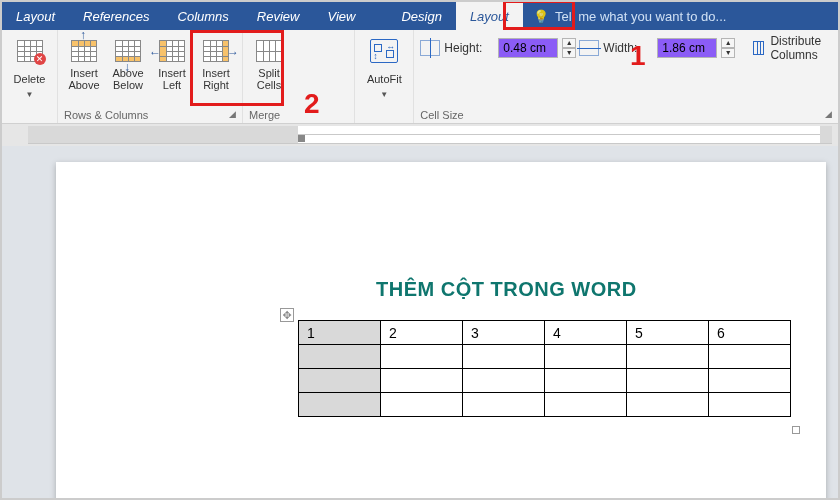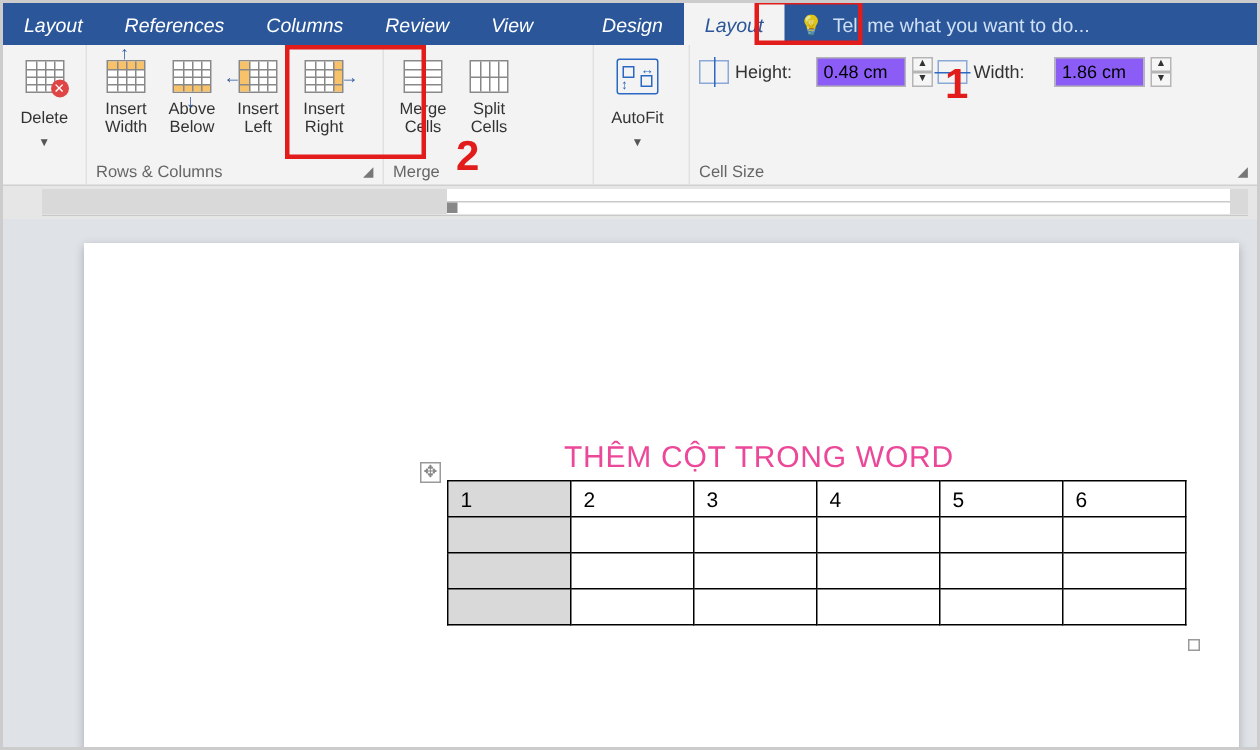--- a/index.html
+++ b/index.html
@@ -73,21 +73,21 @@
   
   .ruler { height: 18px; background: #fff; border-bottom: 1px solid #c9c9c9; margin: 2px 6px 0 26px; position: relative; overflow: hidden; }
   .ruler::before{content:"";position:absolute;left:0;right:0;top:8px;height:1px;background:#c9c9c9;}
   .ruler .dark{position:absolute;top:0;bottom:0;background:#d9d9d9;}
   .marg-left{left:0;width:270px;} .marg-right{right:0;width:12px;}
   .tab-stop{position:absolute;bottom:1px;width:7px;height:7px;background:#888;}
 
   
   .docwrap { position: absolute; left: 0; right: 0; top: 144px; bottom: 0; background: #dfe3e8; overflow: hidden; }
   .page { position: absolute; left: 54px; top: 16px; width: 770px; height: 400px; background: #fff; box-shadow: 0 2px 6px rgba(0,0,0,.25); }
-  .doc-title{position:absolute;left:320px;top:132px;color:#ec4899;font-weight:normal;font-size:20px;letter-spacing:.5px;}
+  .doc-title{position:absolute;left:320px;top:116px;color:#0f766e;font-weight:bold;font-size:20px;letter-spacing:.5px;}
   .tmove{position:absolute;left:224px;top:146px;width:14px;height:14px;border:1px solid #999;color:#888;font-size:11px;text-align:center;line-height:12px;cursor:move;}
   .tresize{position:absolute;left:736px;top:264px;width:8px;height:8px;border:1px solid #999;background:#fff;cursor:nwse-resize;}
 
   table.doc{position:absolute;left:242px;top:158px;border-collapse:collapse;}
   table.doc td{border:1px solid #000;width:82px;height:24px;font-size:14px;padding:2px 8px;background:#fff;}
   table.doc td.sel{background:#d9d9d9;}
 </style>
 </head>
 <body>
 
@@ -124,21 +124,21 @@
       </div>
       <div class="group-label">&nbsp;</div>
     </div>
 
     <div class="group" style="width:198px">
       <div class="group-body">
         <div class="rbtn small">
           <div class="ico">
               <div class="tblico"><span class="hl-top"></span><span class="row2"></span><span class="col2"></span><span class="arrow" style="top:-12px;left:8px">↑</span></div>
             </div>
-          <div class="lbl">Insert Width</div>
+          <div class="lbl">Insert Above</div>
         </div>
         <div class="rbtn small">
           <div class="ico">
               <div class="tblico"><span class="hl-bot"></span><span class="row2"></span><span class="col2"></span><span class="arrow" style="bottom:-12px;left:8px">↓</span></div>
             </div>
           <div class="lbl">Above Below</div>
         </div>
         <div class="rbtn small">
           <div class="ico">
               <div class="tblico"><span class="hl-left"></span><span class="row2"></span><span class="col2"></span><span class="arrow" style="left:-11px;top:4px">←</span></div>
@@ -150,26 +150,20 @@
               <div class="tblico"><span class="hl-right"></span><span class="row2"></span><span class="col2"></span><span class="arrow" style="right:-11px;top:4px">→</span></div>
             </div>
           <div class="lbl">Insert Right</div>
         </div>
       </div>
       <div class="group-label"><span>Rows &amp; Columns</span><span class="dlaunch">◢</span></div>
     </div>
 
     <div class="group" style="width:140px">
       <div class="group-body">
-        <div class="rbtn small">
-          <div class="ico">
-              <div class="tblico"><span class="row2"></span></div>
-            </div>
-          <div class="lbl">Merge Cells</div>
-        </div>
         <div class="rbtn small">
           <div class="ico">
               <div class="tblico"><span class="col2"></span></div>
             </div>
           <div class="lbl">Split Cells</div>
         </div>
       </div>
       <div class="group-label">Merge</div>
     </div>
 
@@ -207,20 +201,24 @@
             <div class="dimico w"></div>
             <span class="dimlbl">Width:</span>
             <input value="1.86 cm" style="">
             <div class="spin">
                 <div>▲</div>
                 <div>▼</div>
               </div>
           </div>
         </div>
         <div class="distbtns">
+          <div class="distbtn">
+            <span class="distico cols"></span>
+            <span>Distribute Columns</span>
+          </div>
         </div>
       </div>
       <div class="group-label"><span>Cell Size</span><span class="dlaunch">◢</span></div>
     </div>
 
     <div class="redbox" style="left:188px;top:0px;width:94px;height:76px"></div>
     <div class="rednum" style="left:302px;top:58px">2</div>
   </div>
 
   <div class="redbox" style="left:501px;top:-2px;width:72px;height:30px"></div>

